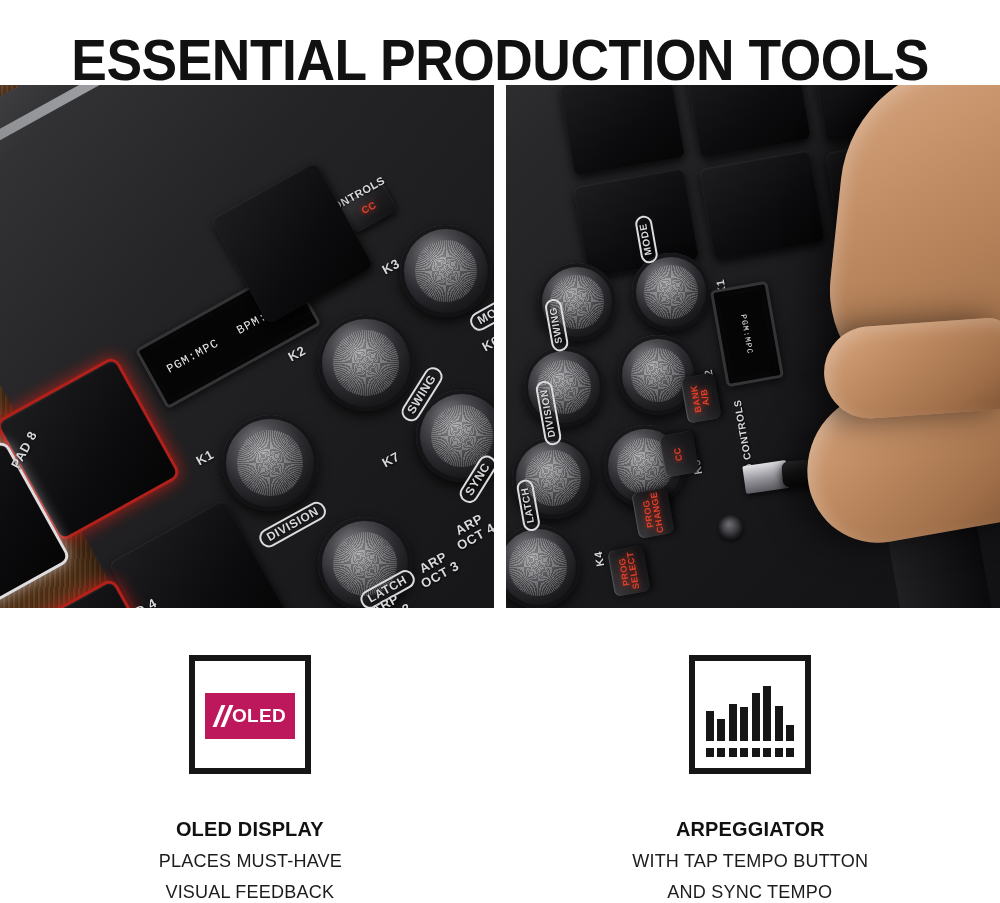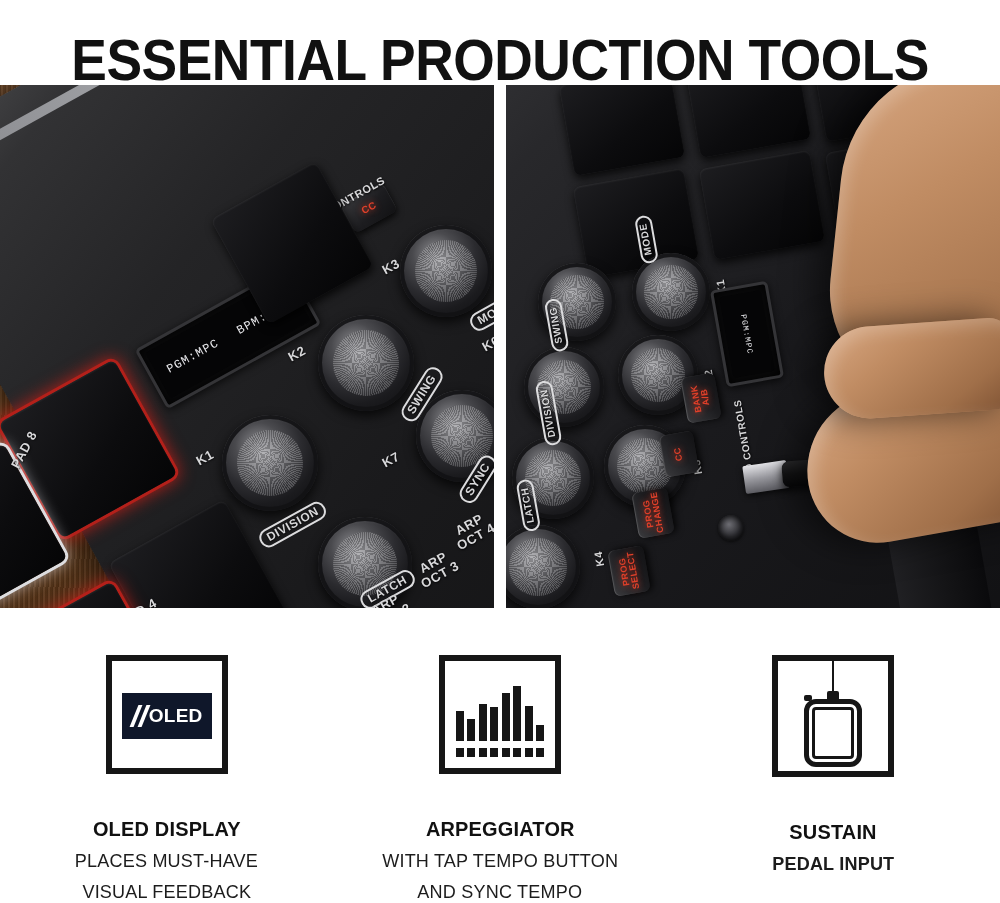--- a/index.html
+++ b/index.html
@@ -267,21 +267,21 @@
     color: #1c1c1c;
     transform: scaleX(0.95);
   }
   .feature-line.strong { font-weight: 700; }
 
   
   .oled-glyph {
     position: absolute;
     left: 10px; top: 32px;
     width: 90px; height: 46px;
-    background: #0f172a;
+    background: #be185d;
     display: flex;
     align-items: center;
     justify-content: center;
     gap: 0;
   }
   .oled-slash {
     width: 18px; height: 26px;
     position: relative;
   }
   .oled-slash::before, .oled-slash::after {
@@ -522,26 +522,13 @@
             <div class="eq-dot"></div>
             <div class="eq-dot"></div>
           </div>
       </div>
     </div>
     <div class="feature-title">ARPEGGIATOR</div>
     <div class="feature-line">WITH TAP TEMPO BUTTON</div>
     <div class="feature-line">AND SYNC TEMPO</div>
   </div>
 
-  <div class="feature">
-    <div class="icon-box">
-      <div class="pedal-wrap">
-        <span class="pedal-cord"></span>
-        <span class="pedal-plug"></span>
-        <span class="pedal-nub"></span>
-        <span class="pedal-body"></span>
-        <span class="pedal-inner"></span>
-      </div>
-    </div>
-    <div class="feature-title">SUSTAIN</div>
-    <div class="feature-line strong">PEDAL INPUT</div>
-  </div>
 </div>
 
 </body></html>

